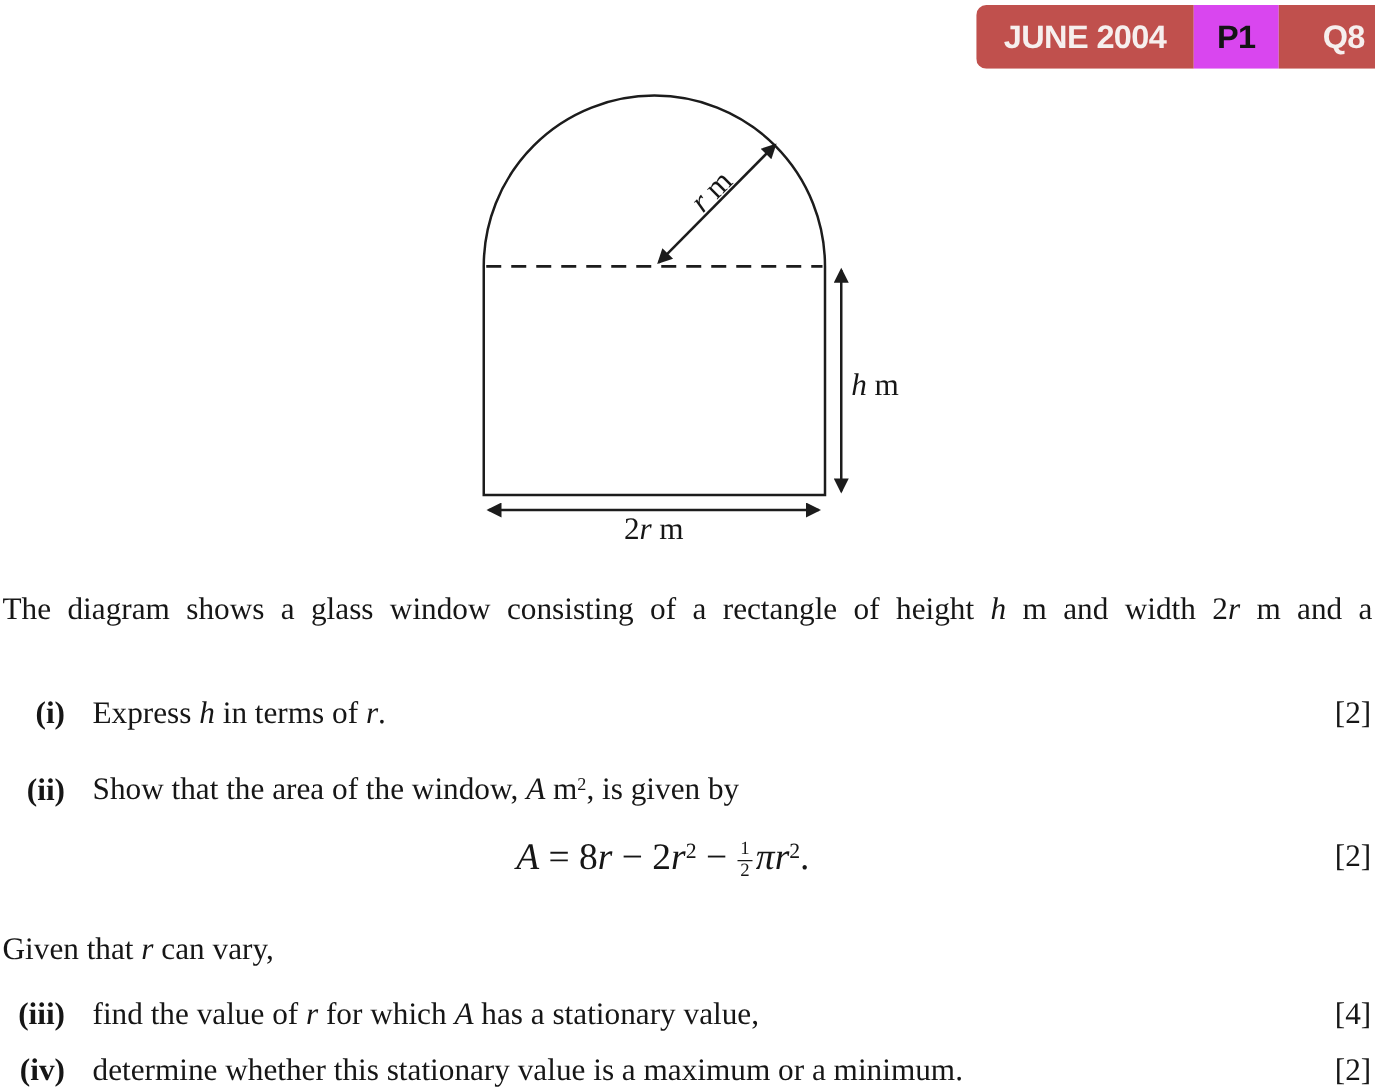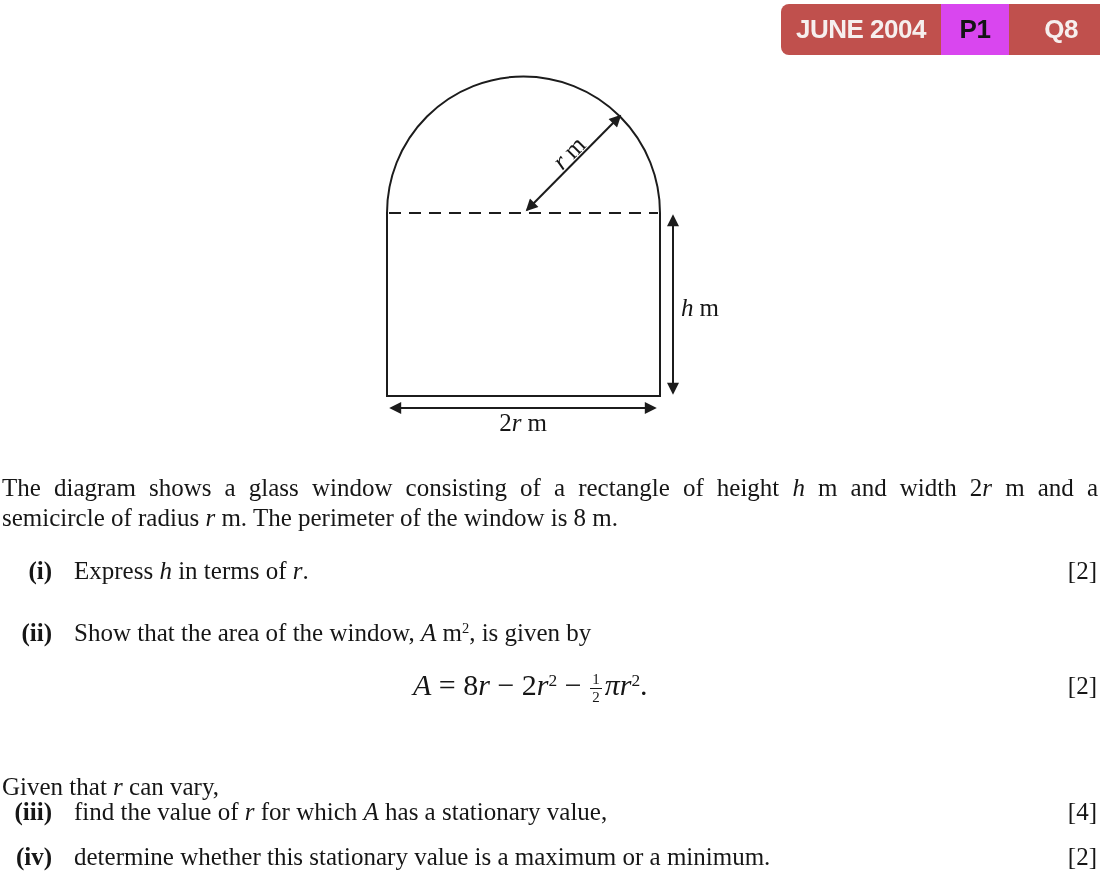--- a/index.html
+++ b/index.html
@@ -13,21 +13,21 @@
   
   .badge{
     position:absolute;left:781px;top:4px;height:51px;display:flex;
     border-radius:8px;overflow:hidden;
     font-family:"Liberation Sans", sans-serif;font-weight:bold;
     font-size:26px;letter-spacing:-0.5px;
   }
   .badge-seg{display:flex;align-items:center;justify-content:center;}
   .seg-red{background:var(--badge-red,#c0504d);color:#f6efee;}
   .seg-white{background:#d946ef;color:#141414;}
-  .seg-session{width:160px;}
+  .seg-session{width:174px;}
   .seg-paper{width:68px;}
   .seg-question{width:104px;}
 
   
   .diagram{position:absolute;left:350px;top:60px;width:440px;height:390px;}
   .diagram text{
     font-family:"Liberation Serif", serif;font-size:25px;fill:#161616;
   }
   .diagram .it{font-style:italic;}
 
@@ -97,42 +97,41 @@
       <tspan class="it">h</tspan><tspan dx="6">m</tspan>
     </text>
 
     <text x="523" y="431" text-anchor="middle">
       <tspan>2</tspan><tspan class="it">r</tspan><tspan dx="6">m</tspan>
     </text>
   </svg>
 
   <div class="para">
     <div class="jline"><span class="n">The diagram shows a glass window consisting of a rectangle of height </span><span class="i">h</span><span class="n"> m and width 2</span><span class="i">r</span><span class="n"> m and a</span></div>
-    <div><span class="n">semicircle of radius </span><span class="i">r</span><span class="n"> m. The perimeter of the window is 8 m.</span></div>
   </div>
 
   <div class="row" style="top:556px">
     <span class="qlabel">(i)</span>
     <span class="qtext"><span class="n">Express </span><span class="i">h</span><span class="n"> in terms of </span><span class="i">r</span><span class="n">.</span></span>
     <span class="qmark">[2]</span>
   </div>
 
   <div class="row" style="top:613px">
     <span class="qlabel">(ii)</span>
     <span class="qtext"><span class="n">Show that the area of the window, </span><span class="i">A</span><span class="n"> m</span><span class="sup">2</span><span class="n">, is given by</span></span>
     <span class="qmark"></span>
   </div>
 
   <div class="formula"><span class="i">A</span><span class="n"> = 8</span><span class="i">r</span><span class="n"> − 2</span><span class="i">r</span><span class="sup">2</span><span class="n"> − </span><span class="frac">
         <span class="frac-num">1</span>
         <span class="frac-den">2</span>
       </span><span class="i">π</span><span class="i">r</span><span class="sup">2</span><span class="n">.</span></div>
   <div class="formula-mark">[2]</div>
 
-  <div class="row noindent" style="top:772px">
+  <div class="row noindent" style="top:745px">
     <span class="qtext"><span class="n">Given that </span><span class="i">r</span><span class="n"> can vary,</span></span>
   </div>
 
   <div class="row" style="top:797px">
     <span class="qlabel">(iii)</span>
     <span class="qtext"><span class="n">find the value of </span><span class="i">r</span><span class="n"> for which </span><span class="i">A</span><span class="n"> has a stationary value,</span></span>
     <span class="qmark">[4]</span>
   </div>
 
   <div class="row" style="top:842px">

